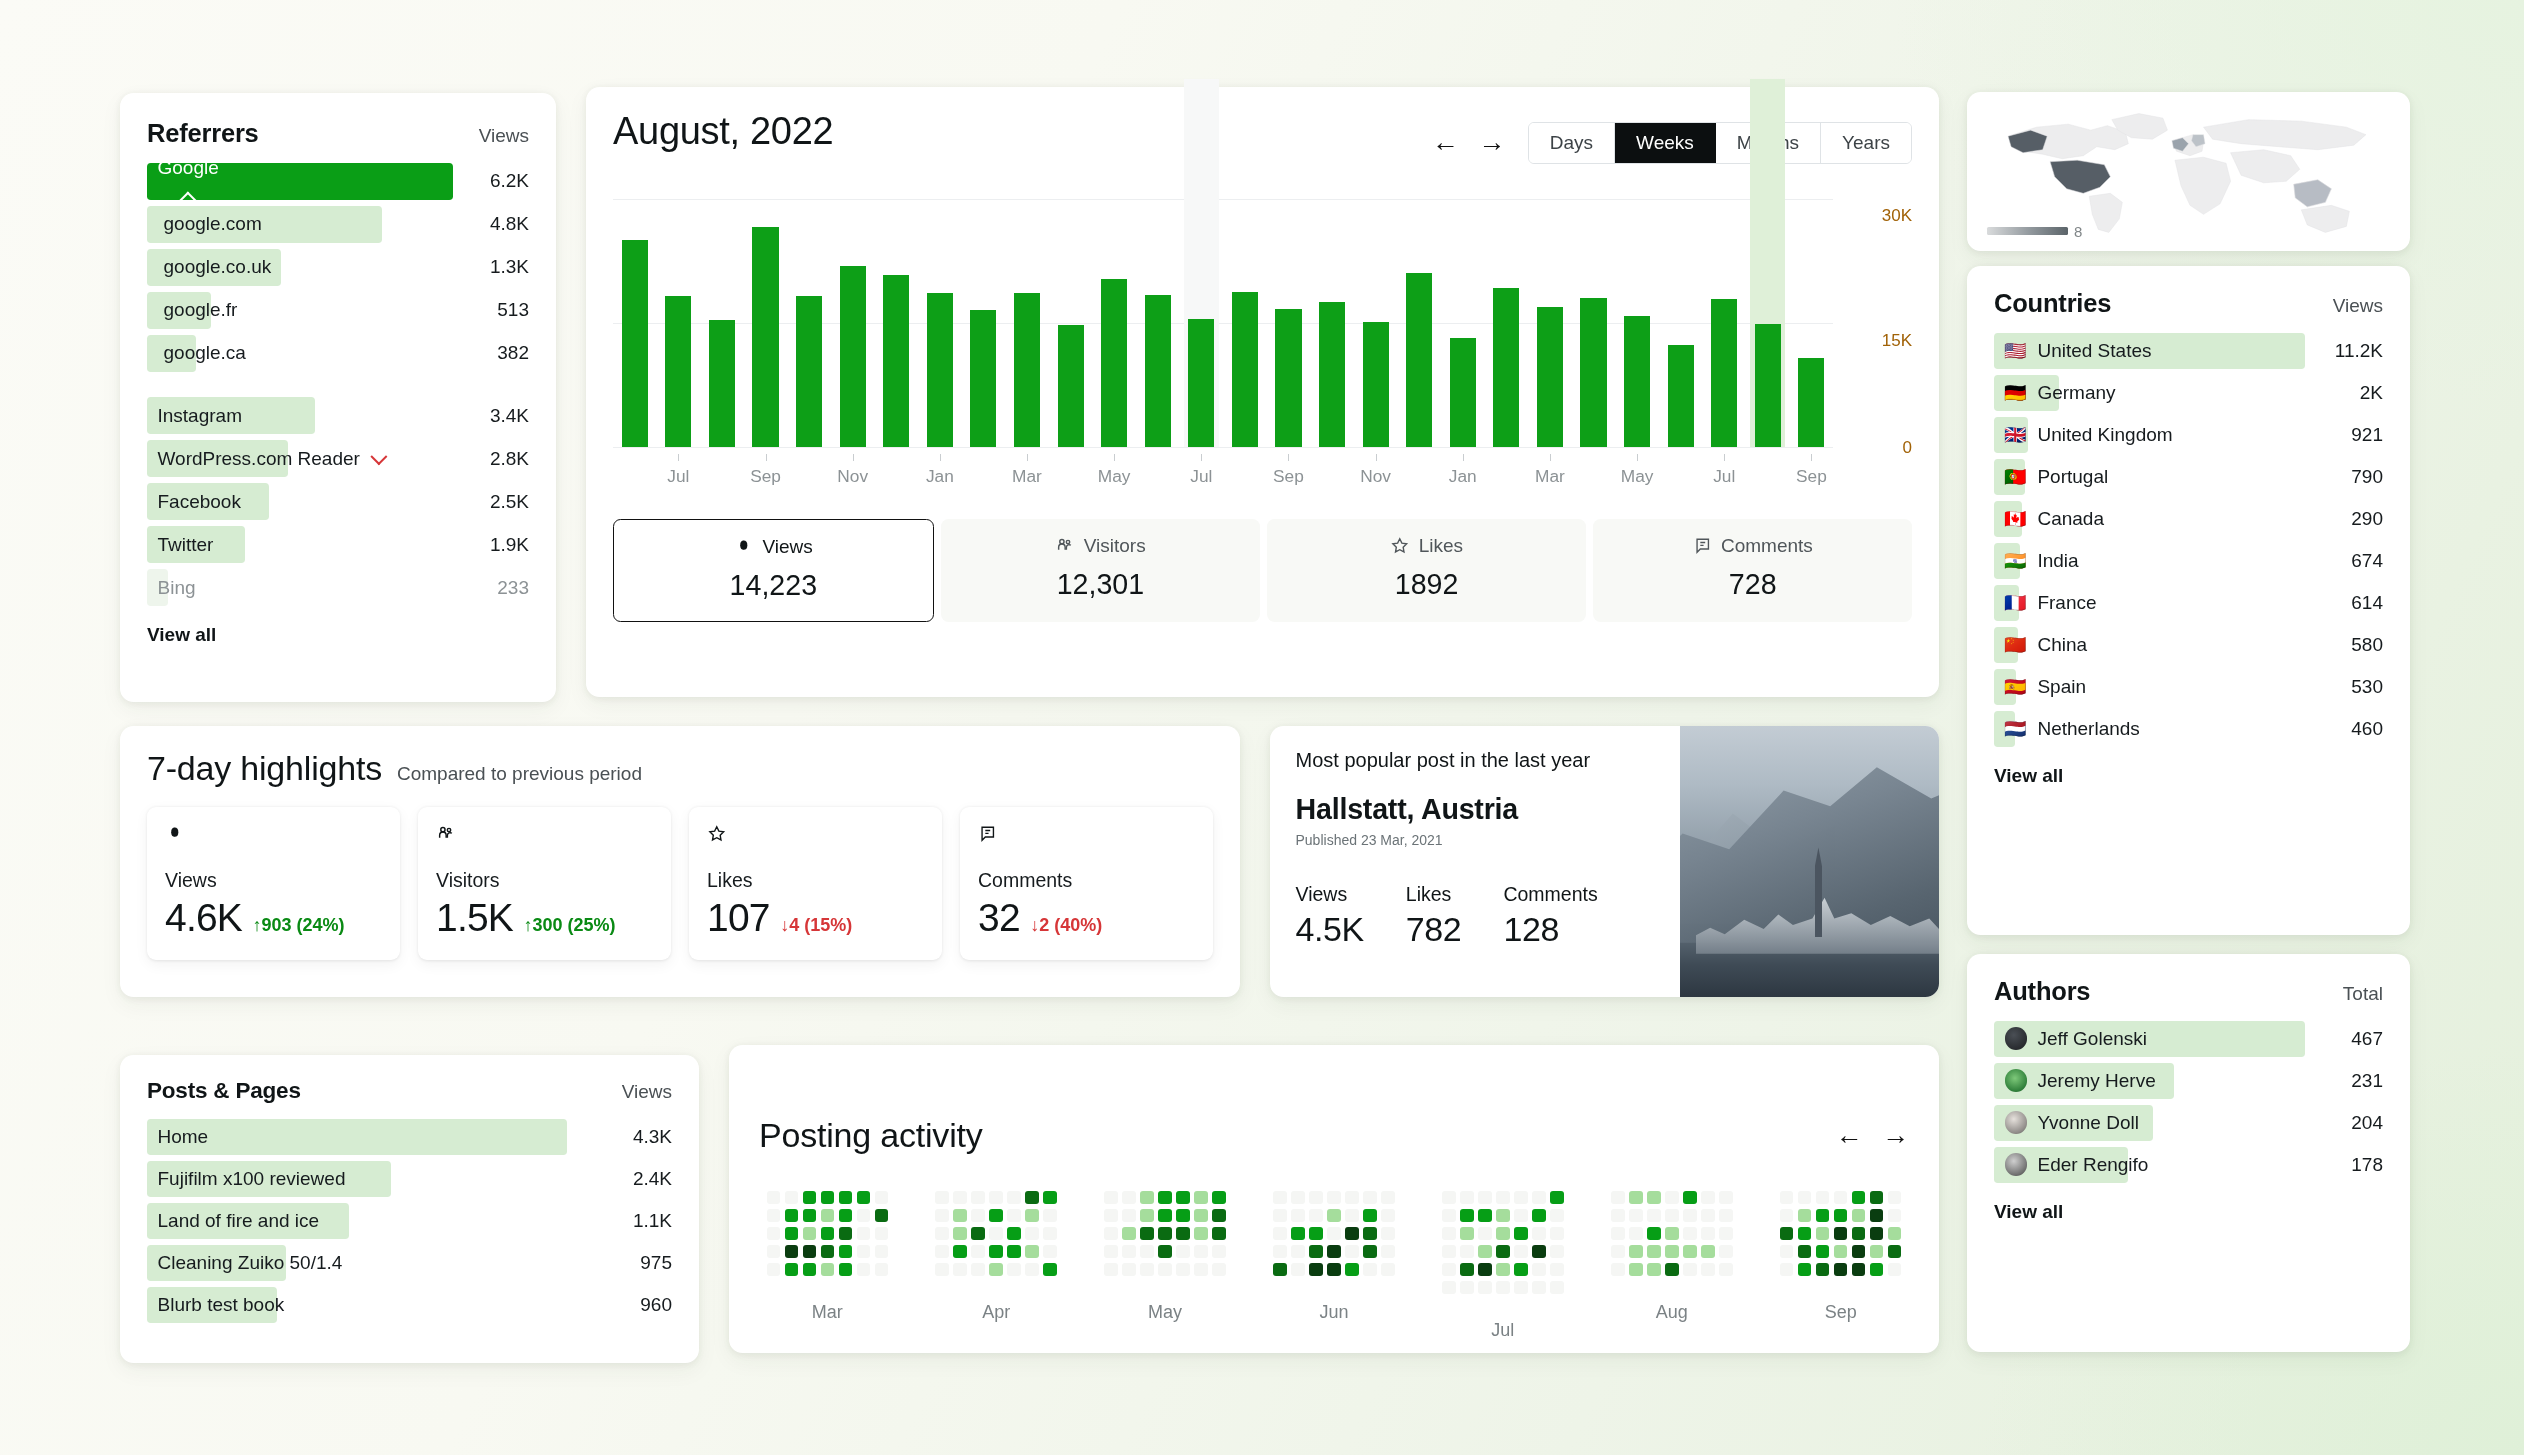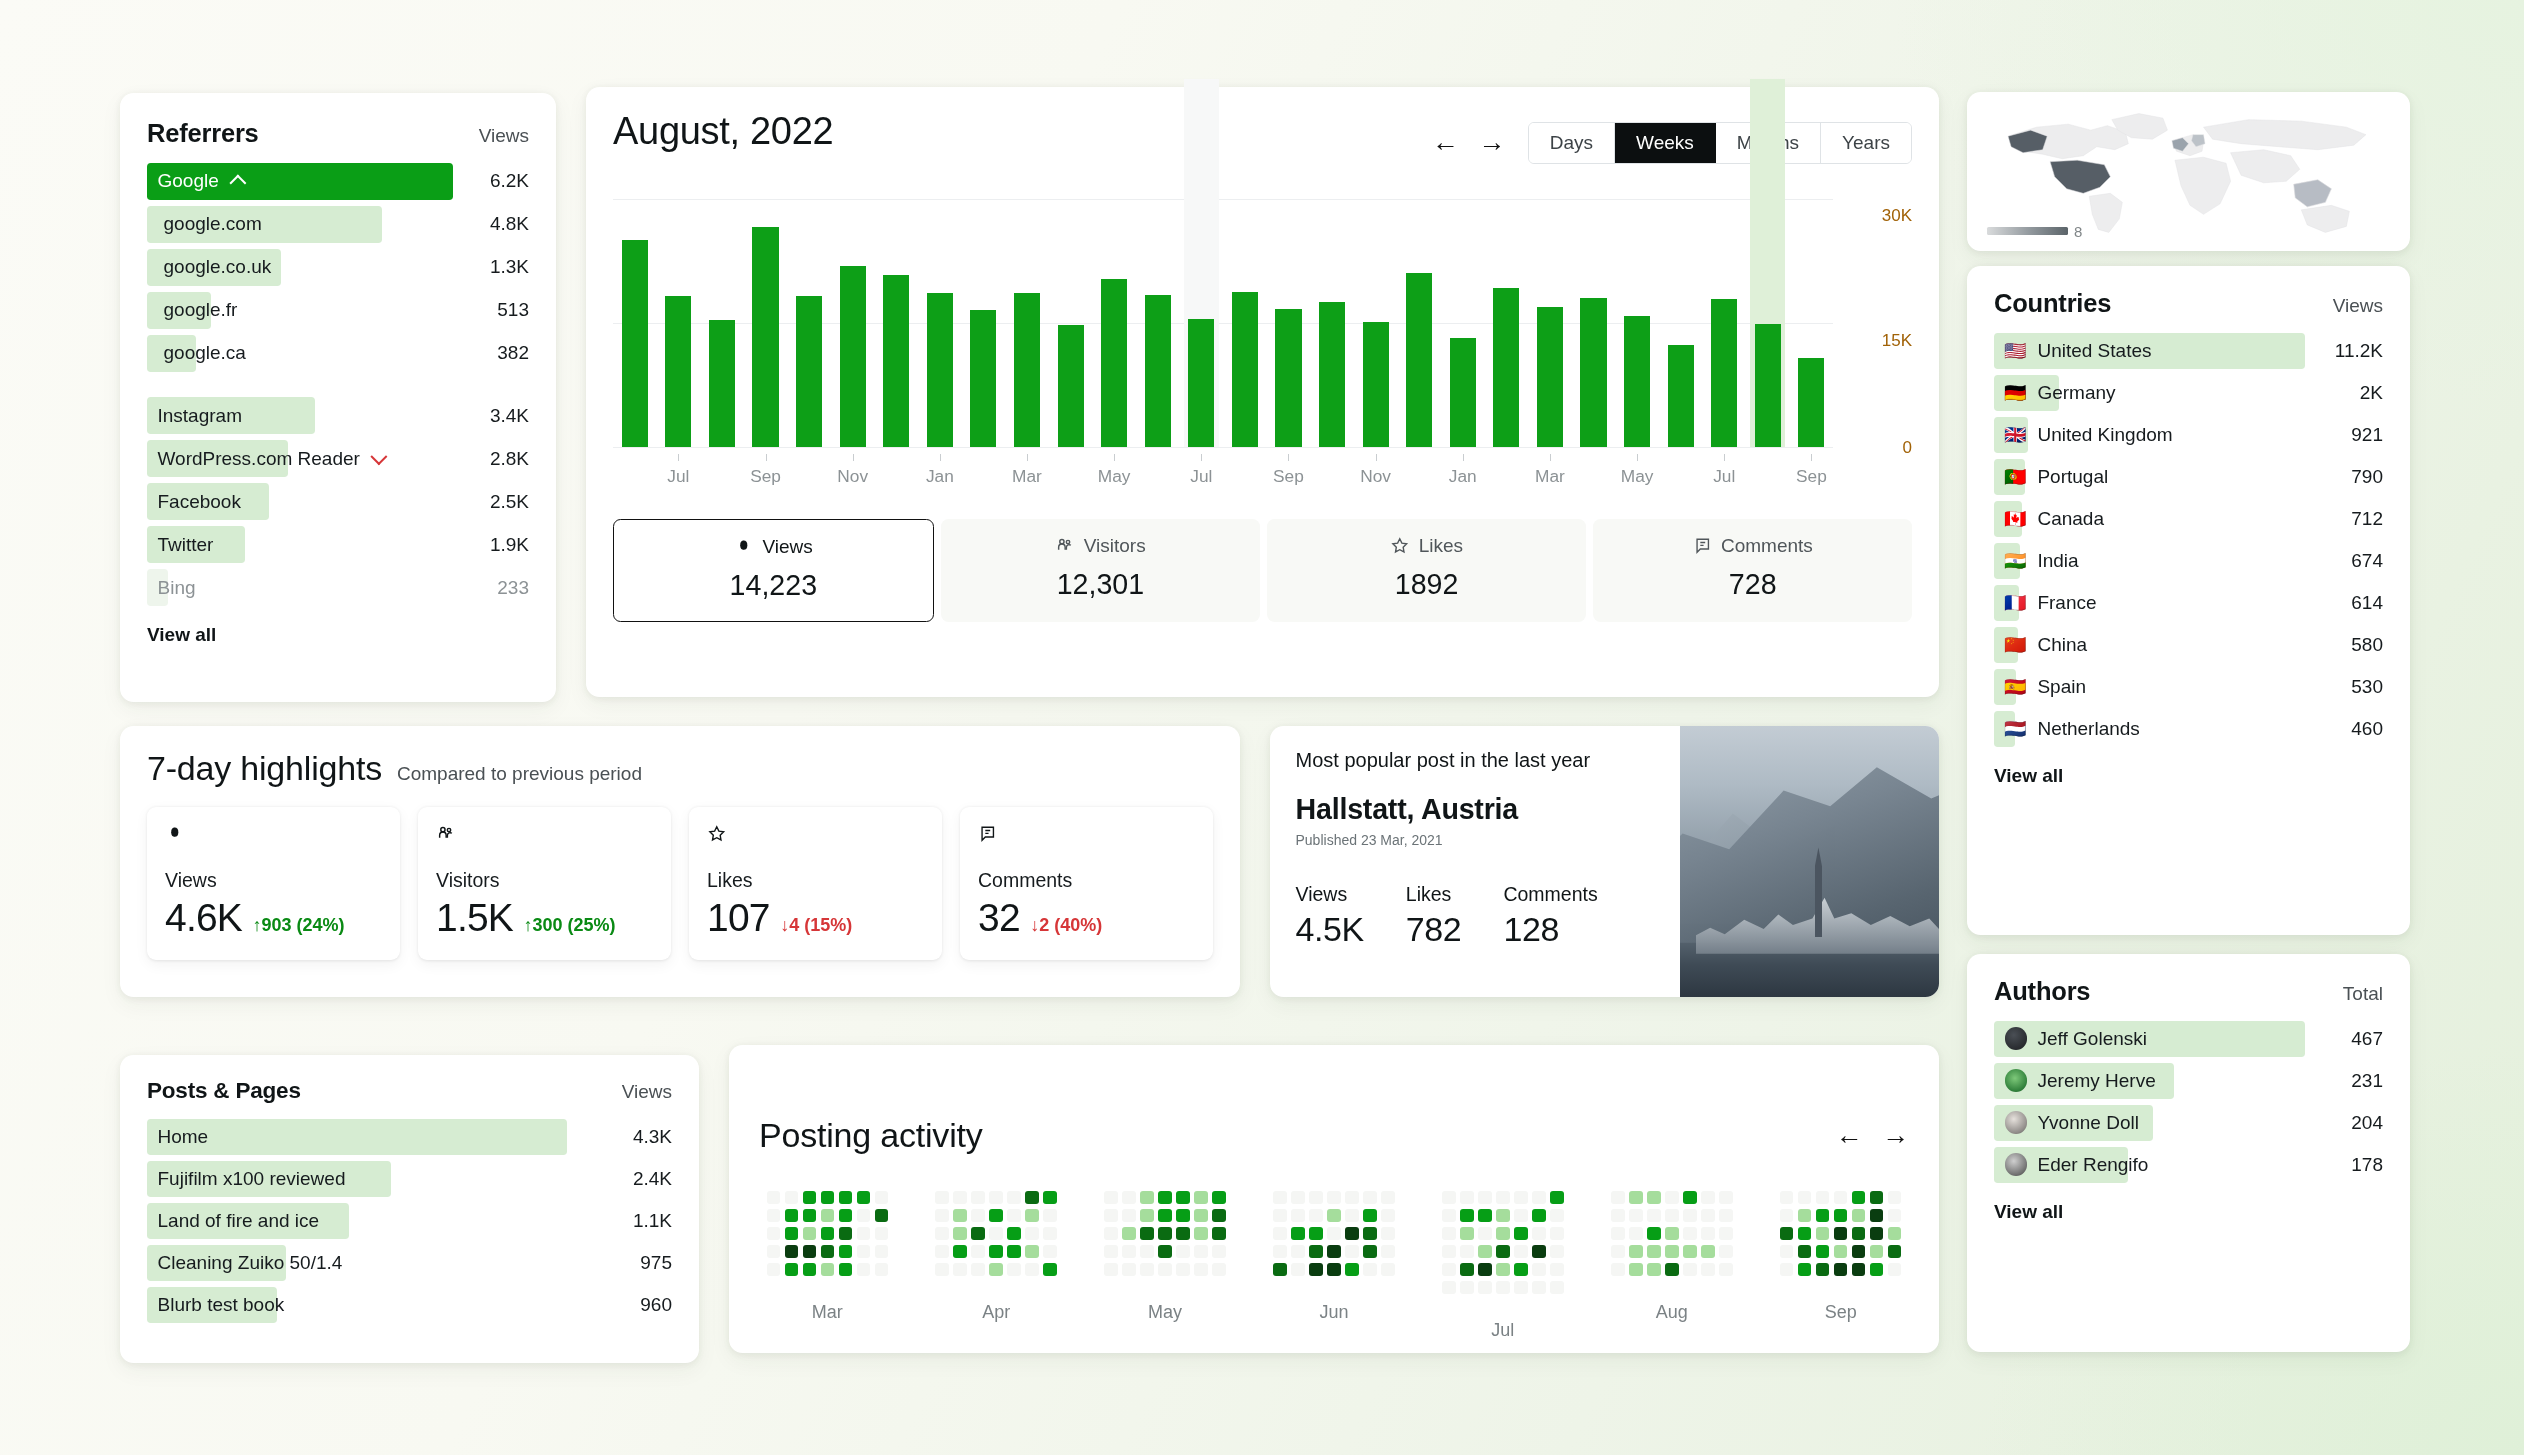--- a/index.html
+++ b/index.html
@@ -31,21 +31,21 @@
   }
   .row .fill {
     position:absolute; left:0; top:3px; bottom:3px;
     background:#d6ecd2; border-radius:3.8px;
   }
   .row .fill.strong { background:#0a9e16; }
   .row .lbl {
     position: relative; z-index:2; font-size:19px; color:#161b1e; padding-left:10.5px;
     white-space: nowrap; display:flex; align-items:center; gap:10.5px;
   }
-  .row .lbl.white { color:#fff; }
+  .row .lbl.white { color:#fff;flex-direction:column; }
   .row .lbl.muted { color:#8c9295; }
   .row .val {
     position:absolute; right:0; z-index:2; font-size:19px; color:#161b1e; text-align:right;
   }
   .row .val.muted { color:#8c9295; }
   .viewall { font-size:19px; font-weight:700; color:#101517; margin-top:15px; }
   .chev { display:inline-block; width:16.5px; height:16.5px; position:relative; }
   .chev::before {
     content:""; position:absolute; left:2.3px; top:4.5px; width:9.8px; height:9.8px;
     border-left:2.3px solid currentColor; border-top:2.3px solid currentColor;
@@ -1004,21 +1004,21 @@
             <span>Portugal</span>
           </div>
           <div class="val">790</div>
         </div>
         <div class="row" style="height: 42px;">
           <div class="fill" style="width: 7.2%;"></div>
           <div class="lbl">
             <span class="flag">🇨🇦</span>
             <span>Canada</span>
           </div>
-          <div class="val">712</div>
+          <div class="val">290</div>
         </div>
         <div class="row" style="height: 42px;">
           <div class="fill" style="width: 6.8%;"></div>
           <div class="lbl">
             <span class="flag">🇮🇳</span>
             <span>India</span>
           </div>
           <div class="val">674</div>
         </div>
         <div class="row" style="height: 42px;">

